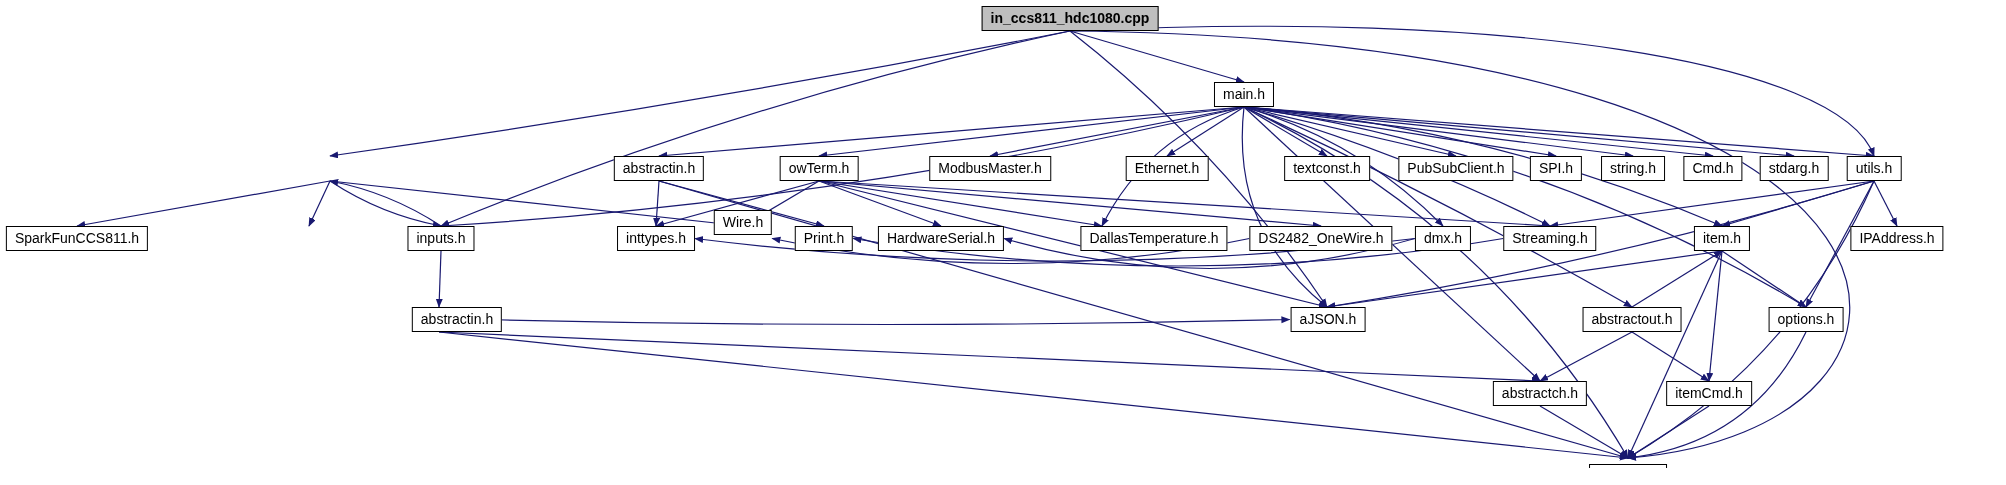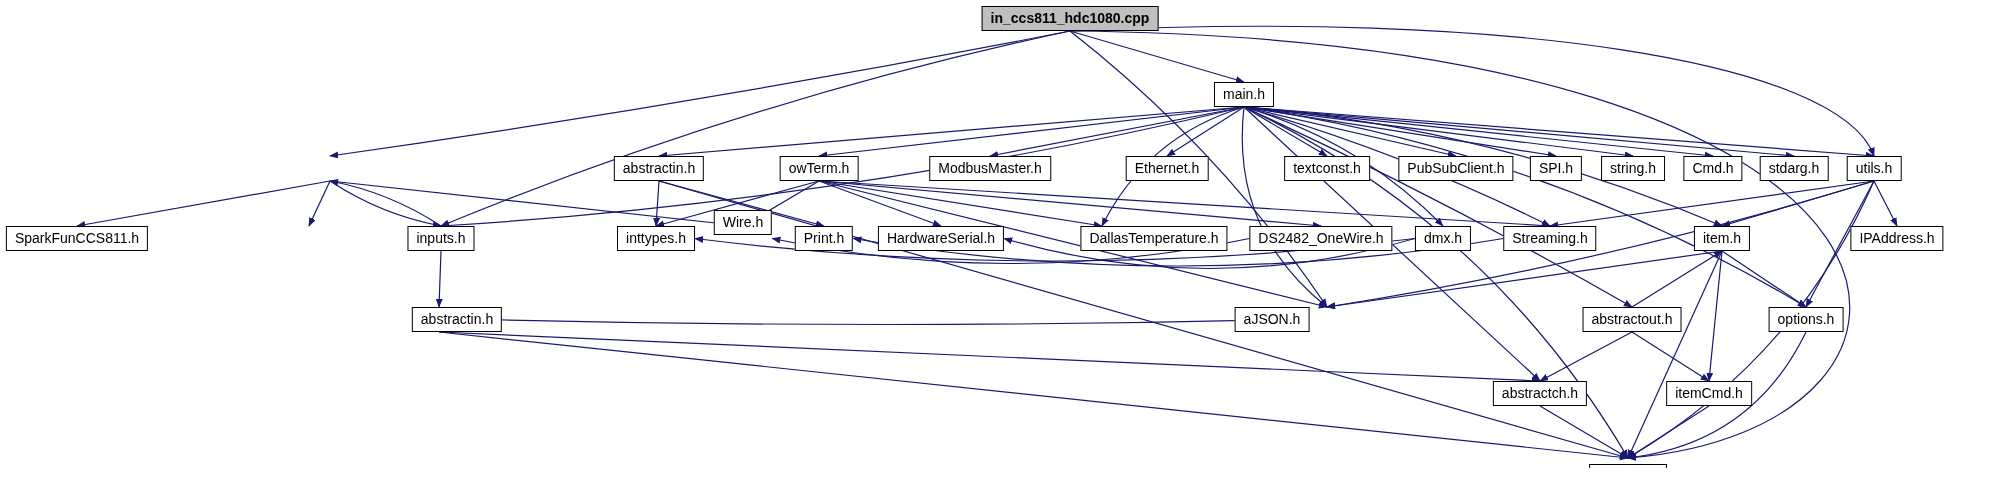--- a/index.html
+++ b/index.html
@@ -143,21 +143,21 @@
   <div class="node" style="left:824px;top:226px">Print.h</div>
   <div class="node" style="left:941px;top:226px">HardwareSerial.h</div>
   <div class="node" style="left:1154px;top:226px">DallasTemperature.h</div>
   <div class="node" style="left:1321px;top:226px">DS2482_OneWire.h</div>
   <div class="node" style="left:1443px;top:226px">dmx.h</div>
   <div class="node" style="left:1550px;top:226px">Streaming.h</div>
   <div class="node" style="left:1722px;top:226px">item.h</div>
   <div class="node" style="left:1897px;top:226px">IPAddress.h</div>
 
   <div class="node" style="left:457px;top:307px">abstractin.h</div>
-  <div class="node" style="left:1272px;top:307px">aJSON.h</div>
+  <div class="node" style="left:1328px;top:307px">aJSON.h</div>
   <div class="node" style="left:1632px;top:307px">abstractout.h</div>
   <div class="node" style="left:1806px;top:307px">options.h</div>
 
   <div class="node" style="left:1540px;top:381px">abstractch.h</div>
   <div class="node" style="left:1709px;top:381px">itemCmd.h</div>
 
   <div class="node" style="left:1628px;top:464px">Arduino.h</div>
 
 </div>
 

